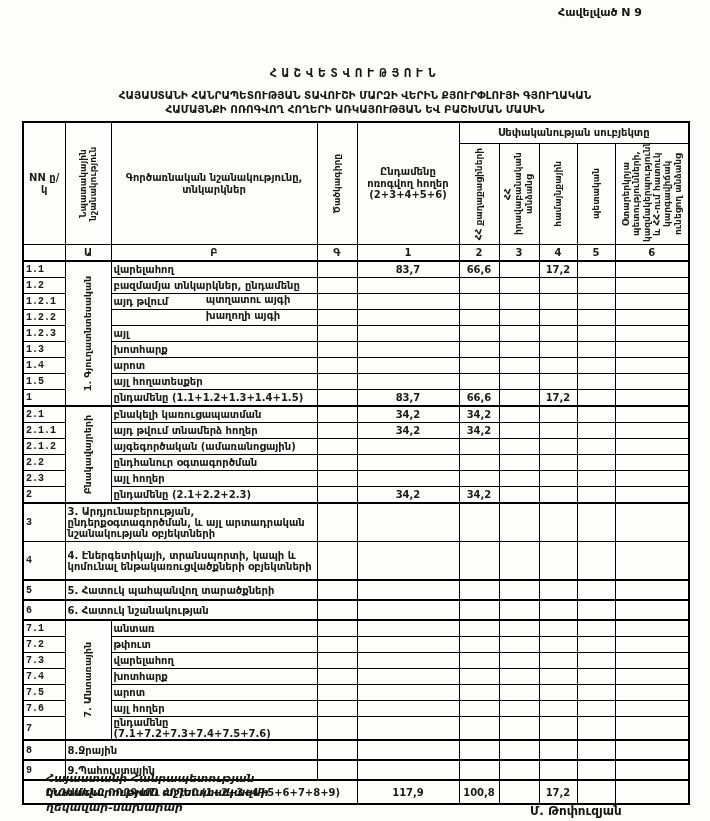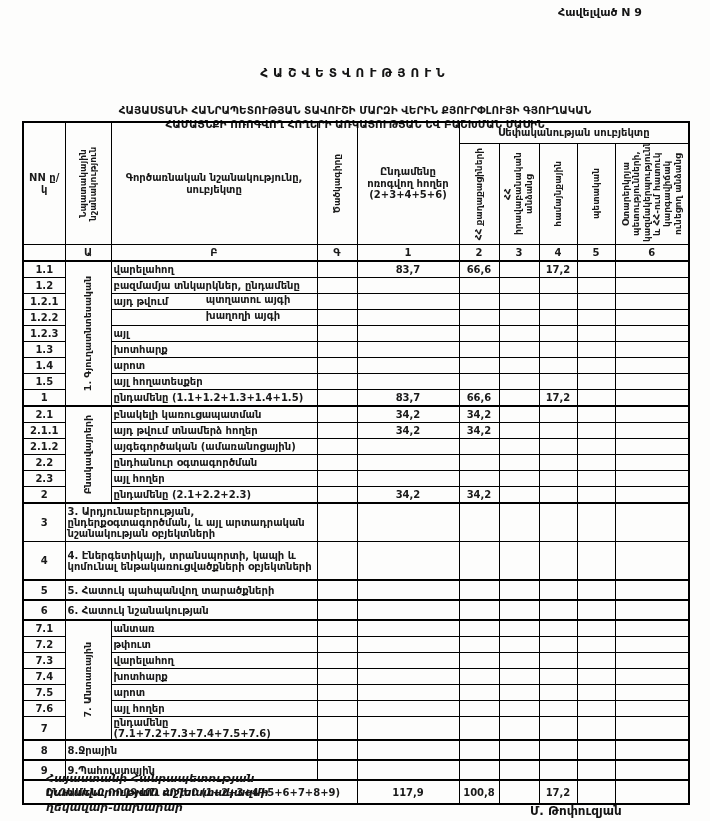--- a/index.html
+++ b/index.html
@@ -6,21 +6,21 @@
   body{
     width:710px;height:821px;position:relative;background:#fdfdfc;
     font-family:"DejaVu Sans",sans-serif;color:#151515;font-weight:700;
     -webkit-font-smoothing:antialiased;
   }
   .ref-block{
     position:absolute;top:6px;right:68px;text-align:center;
     font-size:11px;line-height:1.35;white-space:nowrap;
   }
   .title-block{position:absolute;top:66px;left:0;width:710px;text-align:center;}
-  .main-title{font-size:12px;letter-spacing:5px;margin-bottom:24px;}
+  .main-title{font-size:12px;letter-spacing:5px;margin-bottom:8px;font-family:Liberation Mono, monospace;}
   .sub-title{font-size:10.5px;line-height:1.3;}
   table.report{
     position:absolute;top:121px;left:22px;width:666px;
     border-collapse:collapse;table-layout:fixed;
     font-size:10px;
   }
   table.report th,table.report td{
     border:1px solid #000;padding:0 2px;overflow:hidden;
     font-weight:700;color:#1a1a1a;
   }
@@ -29,21 +29,21 @@
   thead tr.strip th{height:20px;font-size:10px;}
   thead tr.subhead th{height:100px;vertical-align:middle;}
   th{font-size:9.5px;line-height:1.15;}
   thead{border-bottom:2px solid #000;}
   .rot{
     writing-mode:vertical-rl;transform:rotate(180deg);
     margin:0 auto;line-height:1.15;text-align:center;
     max-height:96px;font-size:9px;
   }
   .rot-tall{max-height:112px;}
-  td.num{width:42px;text-align:center;height:15px;padding:0;}
+  td.num{width:42px;height:15px;padding:0;font-family:Liberation Mono, monospace;}
   td.group-cell{text-align:center;vertical-align:middle;padding:0;}
   td.group-cell .rot{max-height:140px;font-size:9.5px;}
   td.lbl{text-align:left;padding-left:3px;position:relative;margin-top:12px;}
   td.lbl .part-b{position:absolute;left:46%;top:0;}
   td.val{text-align:center;padding:0;}
   tr.tall td{height:37px;}
   tr.small td{height:18px;}
   tr.thick td{border-top:2px solid #000;}
   tr.grand td{height:22px;border-top:2px solid #000;}
   tr.grand td.lbl{text-align:center;padding-left:7px;}
@@ -75,21 +75,21 @@
       <col style="width:38px">
       <col style="width:38px">
     <col style="width:74px">
   </colgroup>
   <thead>
     <tr class="strip">
       <th rowspan="2">NN ը/կ</th>
       <th rowspan="2">
           <div class="rot rot-tall">Նպատակային նշանակություն</div>
         </th>
-      <th rowspan="2">Գործառնական նշանակությունը, սուբյեկտը</th>
+      <th rowspan="2">Գործառնական նշանակությունը, տնկարկներ</th>
       <th rowspan="2">
           <div class="rot rot-tall">Ծածկագիրը</div>
         </th>
       <th rowspan="2">Ընդամենը ոռոգվող հողեր (2+3+4+5+6)</th>
       <th colspan="5">Սեփականության սուբյեկտը</th>
     </tr>
     <tr class="subhead">
       <th>
           <div class="rot">ՀՀ քաղաքացիների</div>
         </th>

